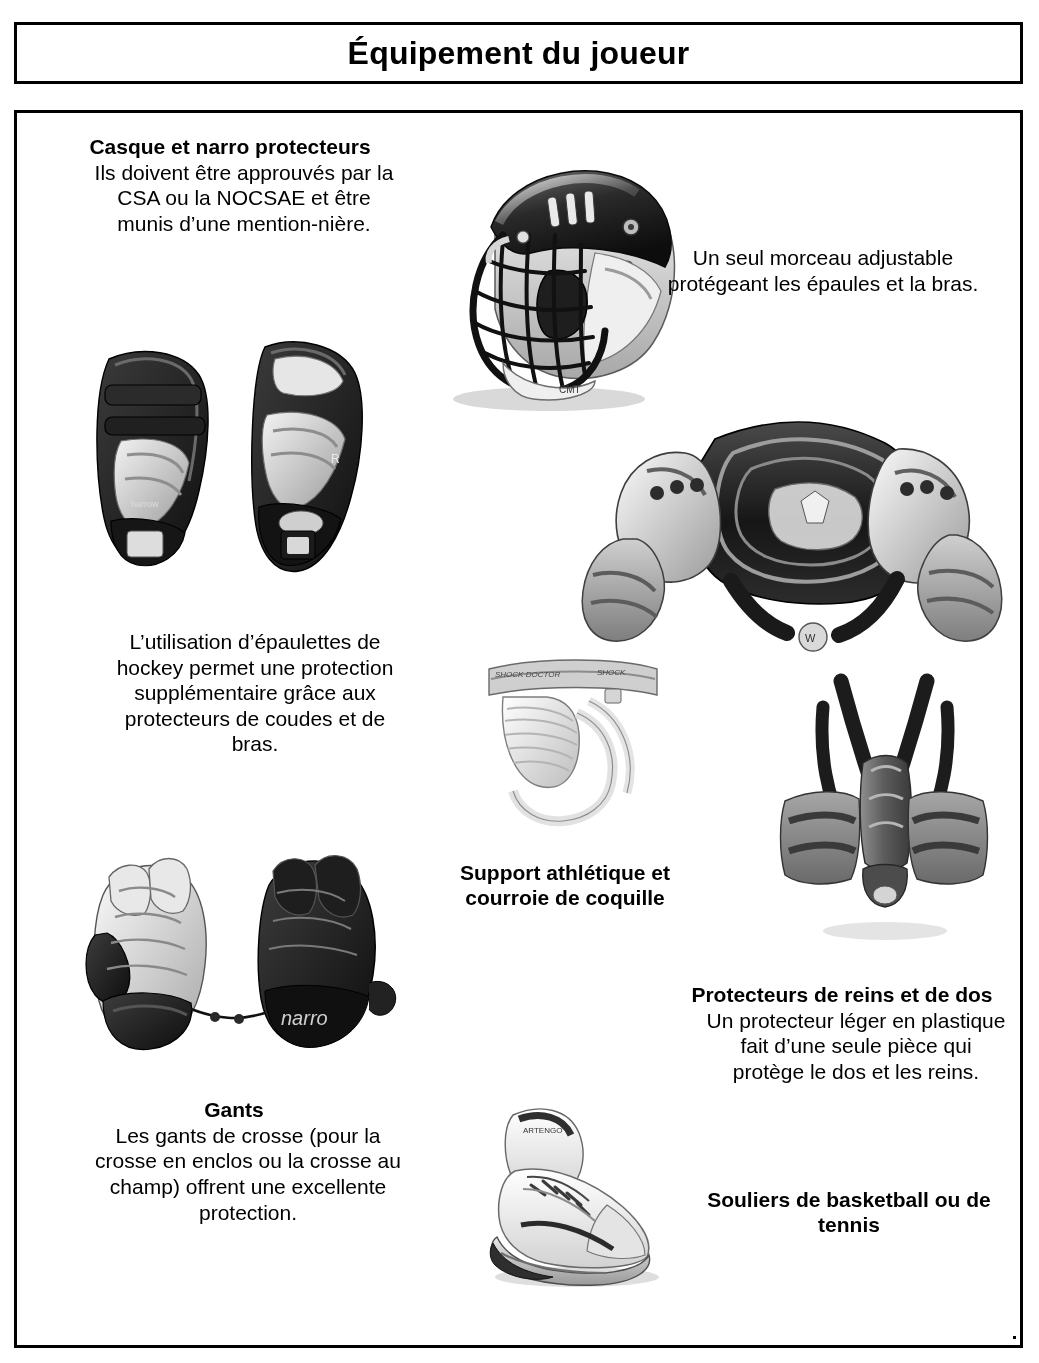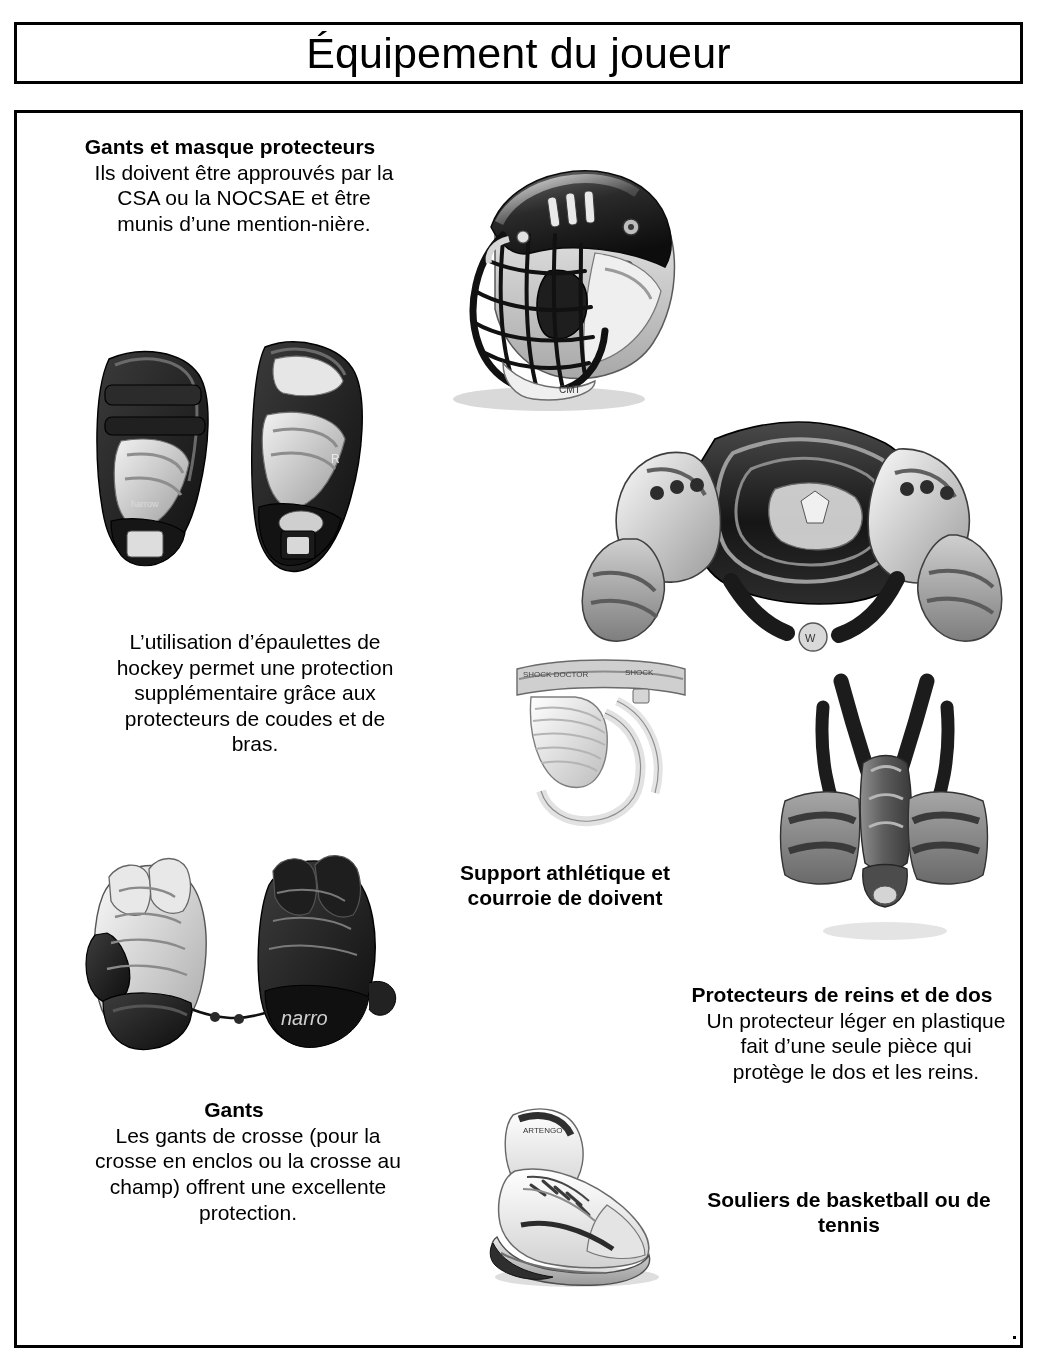--- a/index.html
+++ b/index.html
@@ -31,22 +31,22 @@
     top: 22px;
     width: 1009px;
     height: 62px;
     border: 3px solid #000;
     box-sizing: border-box;
     display: flex;
     align-items: center;
     justify-content: center;
   }
   .title-text {
-    font-size: 43px;
-    font-weight: 400;
+    font-size: 32px;
+    font-weight: 700;
     letter-spacing: 0.2px;
   }
 
   
   .content-box {
     position: absolute;
     left: 14px;
     top: 110px;
     width: 1009px;
     height: 1238px;
@@ -86,21 +86,21 @@
   #blk-elbow    { left: 54px;  top: 516px; width: 340px; }
   #blk-jock     { left: 408px; top: 748px; width: 280px; }
   #blk-gloves   { left: 42px;  top: 985px; width: 350px; }
   #blk-kidney   { left: 660px; top: 870px; width: 330px; }
   #blk-shoes    { left: 672px; top: 1075px; width: 320px; }
 
   
   #img-helmet    { left: 382px; top: 18px;  width: 300px; height: 290px; }
   #img-elbow     { left: 62px;  top: 218px; width: 300px; height: 270px; }
   #img-shoulder  { left: 548px; top: 280px; width: 450px; height: 310px; }
-  #img-jock      { left: 488px; top: 540px; width: 190px; height: 200px; }
+  #img-jock      { left: 460px; top: 540px; width: 190px; height: 200px; font-style: italic; }
   #img-kidney    { left: 742px; top: 560px; width: 250px; height: 280px; }
   #img-gloves    { left: 52px;  top: 730px; width: 340px; height: 250px; text-align: center; }
   #img-shoe      { left: 440px; top: 980px; width: 230px; height: 200px; }
 
   .corner-dot {
     position: absolute;
     right: 4px;
     bottom: 6px;
     width: 3px;
     height: 3px;
@@ -112,21 +112,21 @@
 
 <div class="page">
 
   <div class="title-box">
     <div class="title-text">Équipement du joueur</div>
   </div>
 
   <div class="content-box">
 
     <div class="block" id="blk-helmet">
-      <div class="blk-head">Gants et masque protecteurs</div>
+      <div class="blk-head">Casque et narro protecteurs</div>
       <div class="blk-body">Ils doivent être approuvés par la CSA ou la NOCSAE et être munis d’une mention-nière.</div>
     </div>
 
     <div class="illus" id="img-helmet">
       <svg viewBox="0 0 300 290" width="300" height="290" aria-hidden="true">
         <defs>
           <linearGradient id="shellG" x1="0" y1="0" x2="0.4" y2="1">
             <stop offset="0%" stop-color="#6f6f6f"></stop>
             <stop offset="45%" stop-color="#2a2a2a"></stop>
             <stop offset="100%" stop-color="#0d0d0d"></stop>
@@ -177,20 +177,21 @@
 
         <path d="M104 232 C124 256 168 264 196 250 C196 262 168 272 134 268 C116 266 104 250 104 232 Z" fill="#efefef" stroke="#6d6d6d" stroke-width="1.4"></path>
         <text x="160" y="262" font-family="'Liberation Sans', sans-serif" font-size="10" fill="#333">CMT</text>
 
         <path d="M110 108 C94 112 88 122 90 132" fill="none" stroke="#d6d6d6" stroke-width="6"></path>
         <circle cx="124" cy="106" r="6" fill="#e2e2e2" stroke="#555" stroke-width="1.2"></circle>
       </svg>
     </div>
 
     <div class="block" id="blk-shoulder">
+      <div class="blk-body">Un seul morceau adjustable protégeant les épaules et la bras.</div>
     </div>
 
     <div class="illus" id="img-elbow">
       <svg viewBox="0 0 300 270" width="300" height="270" aria-hidden="true">
         <defs>
           <linearGradient id="padDark" x1="0" y1="0" x2="1" y2="1">
             <stop offset="0%" stop-color="#3b3b3b"></stop>
             <stop offset="100%" stop-color="#101010"></stop>
           </linearGradient>
           <linearGradient id="padLight" x1="0" y1="0" x2="1" y2="1">
@@ -315,21 +316,21 @@
 
         <path d="M100 60 C128 72 140 100 134 130 C130 152 110 166 86 168 C62 170 42 158 36 138" fill="none" stroke="#e2e2e2" stroke-width="10"></path>
         <path d="M100 60 C128 72 140 100 134 130 C130 152 110 166 86 168 C62 170 42 158 36 138" fill="none" stroke="#8e8e8e" stroke-width="1.2"></path>
         <path d="M112 48 C146 64 160 104 150 140" fill="none" stroke="#e4e4e4" stroke-width="9"></path>
         <path d="M112 48 C146 64 160 104 150 140" fill="none" stroke="#909090" stroke-width="1.2"></path>
         <rect x="128" y="36" width="16" height="14" rx="2" fill="#d5d5d5" stroke="#666" stroke-width="1"></rect>
       </svg>
     </div>
 
     <div class="block" id="blk-jock">
-      <div class="blk-head">Support athlétique et courroie de doivent</div>
+      <div class="blk-head">Support athlétique et courroie de coquille</div>
       <div class="blk-body"></div>
     </div>
 
     <div class="illus" id="img-kidney">
       <svg viewBox="0 0 250 280" width="250" height="280" aria-hidden="true">
         <defs>
           <linearGradient id="kbShell" x1="0" y1="0" x2="1" y2="0">
             <stop offset="0%" stop-color="#8f8f8f"></stop>
             <stop offset="45%" stop-color="#5d5d5d"></stop>
             <stop offset="100%" stop-color="#3a3a3a"></stop>

